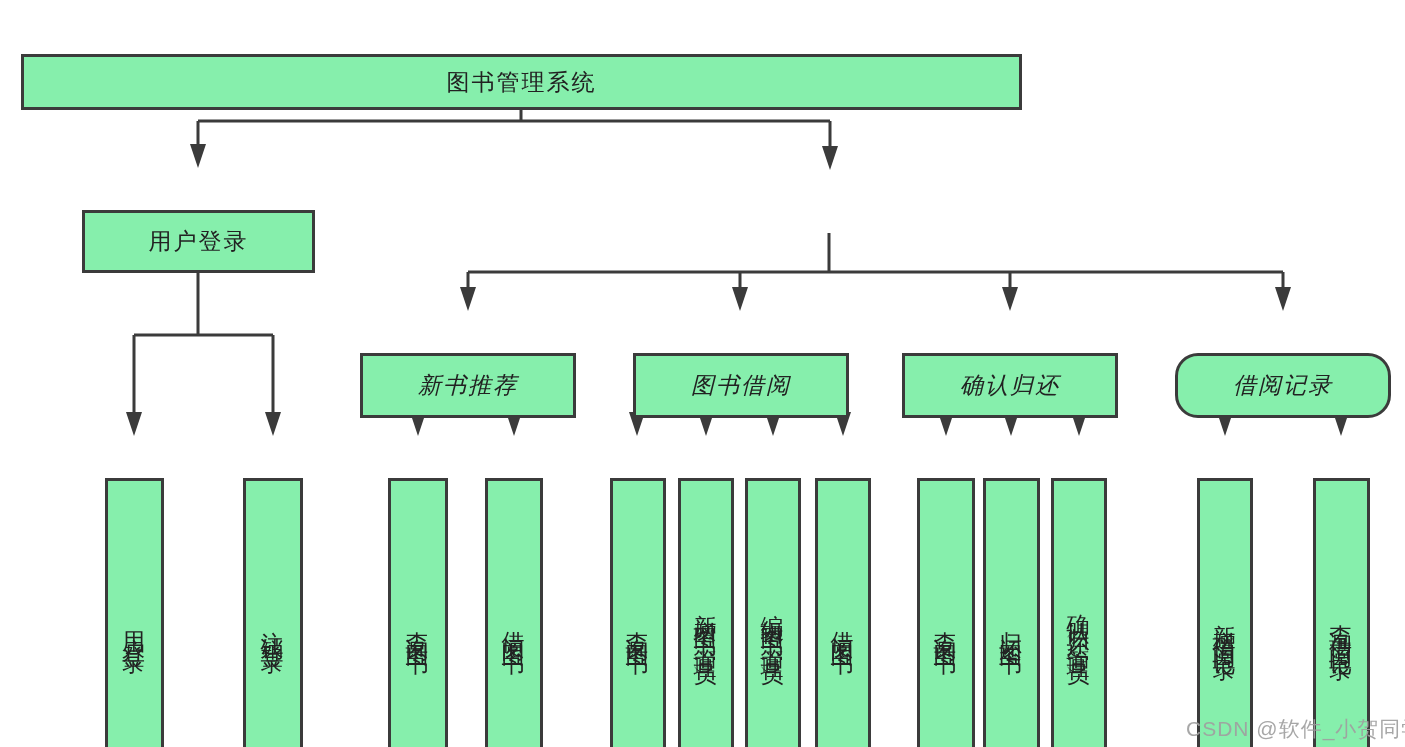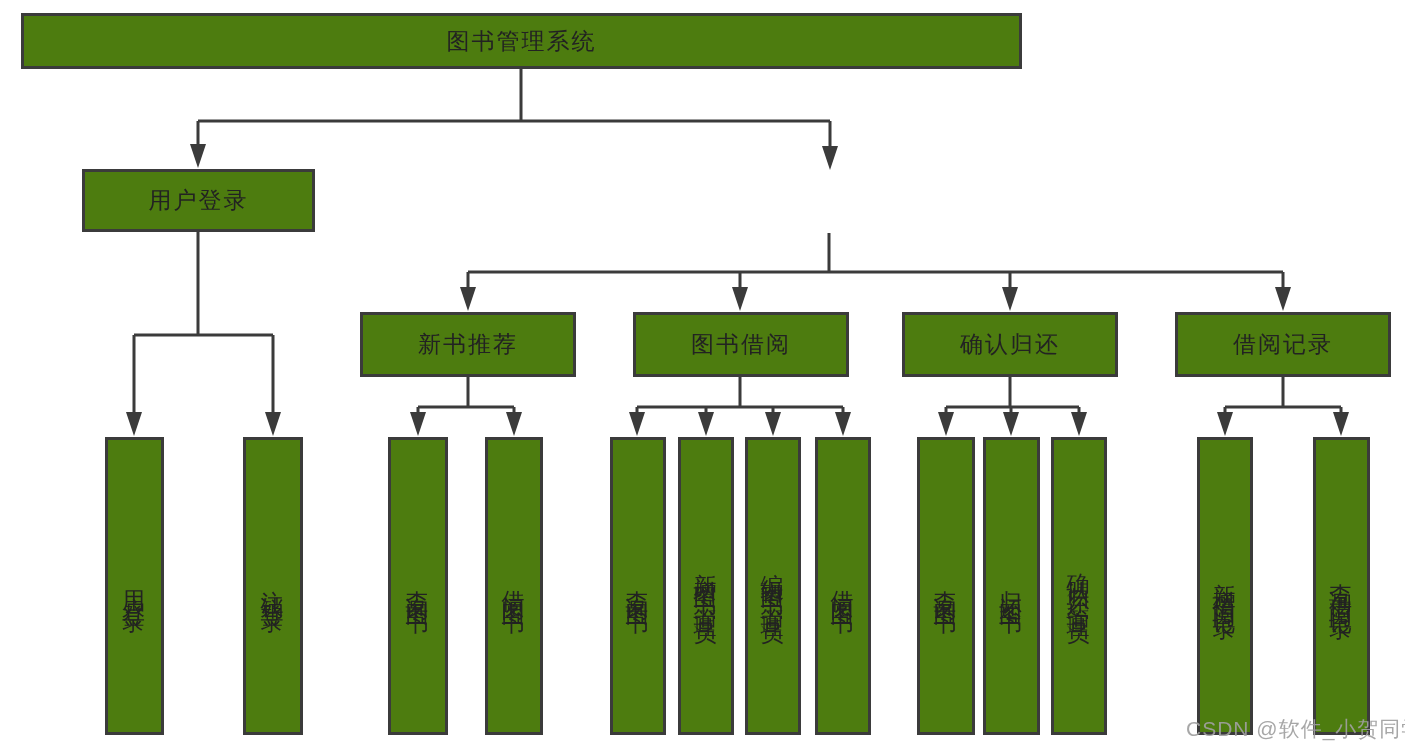--- a/index.html
+++ b/index.html
@@ -11,38 +11,39 @@
     position:relative;
     width:1405px;height:747px;
     background:#ffffff;
     overflow:hidden;
     font-family:"Liberation Sans", sans-serif;
   }
   #connectors{position:absolute;left:0;top:0;width:1405px;height:747px;}
   .node{
     position:absolute;
     box-sizing:border-box;
-    background:#4d7c0f;
+    background:#86efac;
     border:3px solid var(--line);
     color:var(--text);
     display:flex;align-items:center;justify-content:center;
     font-size:23px;letter-spacing:2px;
     white-space:nowrap;
+    margin-top:41px;
   }
   
   .n-root{left:21px;top:13px;width:1001px;height:56px;}
   
   .n-login{left:82px;top:169px;width:233px;height:63px;}
   .n-bookmgmt{left:712px;top:170px;width:235px;height:63px;}
   
-  .lv3{top:312px;height:65px;width:216px;}
+  .lv3{top:312px;height:65px;width:216px;font-style:italic;}
   .n-newrec{left:360px;}
   .n-borrow{left:633px;}
   .n-current{left:902px;}
-  .n-records{left:1175px;}
+  .n-records{left:1175px;border-radius:23px;}
   
   .leaf{
     top:437px;height:298px;
     writing-mode:vertical-rl;
     text-orientation:mixed;
     letter-spacing:7px;
     font-size:23px;
   }
   .lf1{left:105px;width:59px;}
   .lf2{left:243px;width:60px;}

